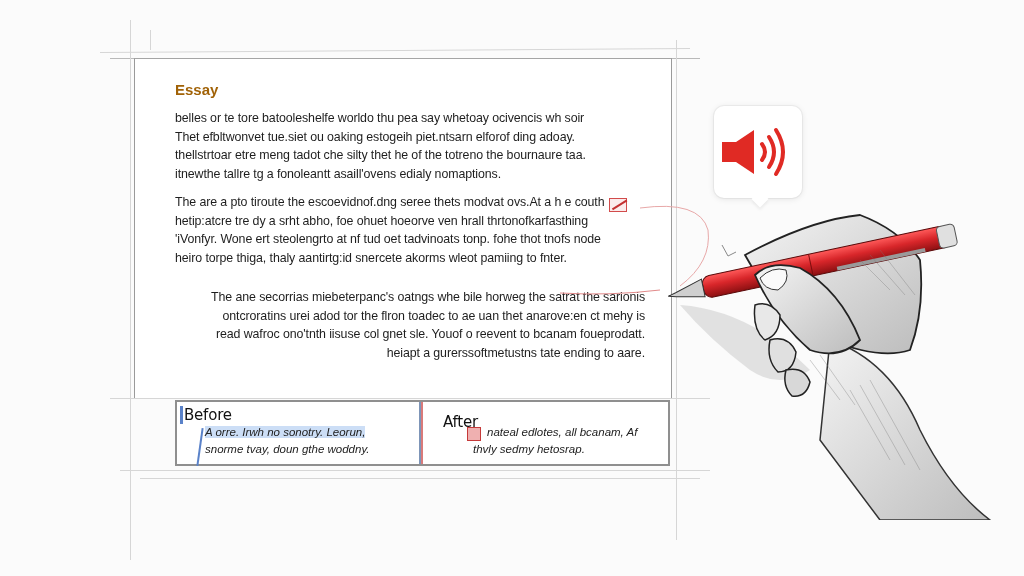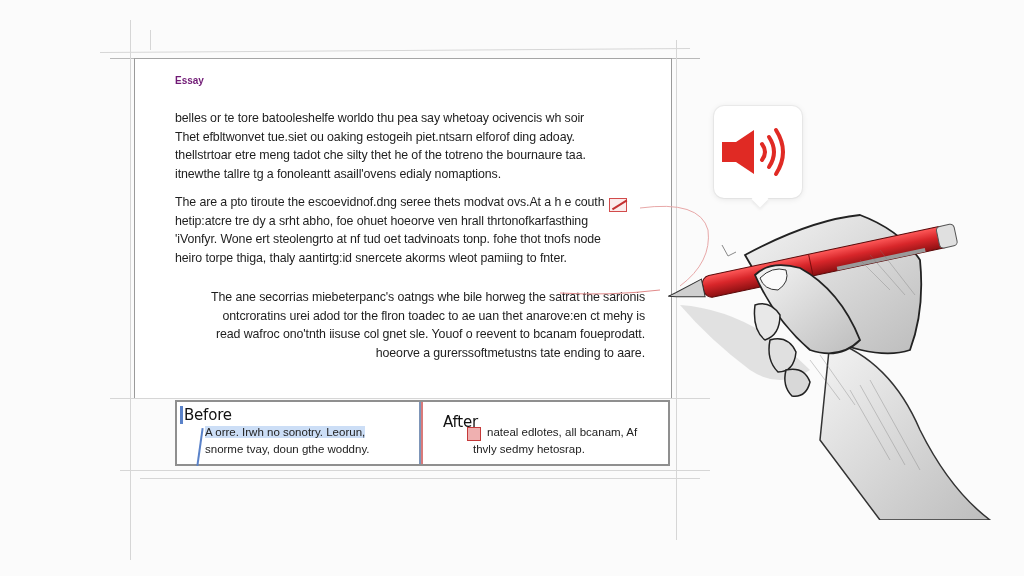--- a/index.html
+++ b/index.html
@@ -9,22 +9,22 @@
     .sketch-line { position: absolute; background: #b9b9b9; }
     .sketch-line.light { background: #d6d6d6; }
 
     .doc {
       position: absolute; left: 134px; top: 58px; width: 538px; height: 340px;
       background: #ffffff;
       border-left: 1.5px solid #9a9a9a; border-right: 1.5px solid #9a9a9a;
       border-top: 1.5px solid #a5a5a5;
     }
     .doc-title {
-      position: absolute; left: 40px; top: 16px;
-      font-size: 10px; font-weight: bold; color: #701a75;
+      position: absolute; left: 40px; top: 22px;
+      font-size: 15px; font-weight: bold; color: #a16207;
     }
     .para { position: absolute; left: 40px; width: 470px; font-size: 12.4px; line-height: 18.7px; color: #1e1e1e; letter-spacing: -0.1px; }
     .para p { white-space: nowrap; }
     .p1 { top: 50px; }
     .p2 { top: 134px; }
     .p3 { top: 229px; text-align: right; }
 
     .strike-mark {
       position: absolute; width: 18px; height: 14px; border: 1.2px solid #d24b4b;
       background: rgba(230,120,120,0.15);
@@ -40,21 +40,21 @@
     }
     .compare-col { position: absolute; top: 0; height: 100%; }
     .before-col { left: 0; width: 244px; border-right: 2px solid #7d95b8; }
     .after-col { left: 244px; width: 247px; border-left: 2px solid #d97a7a; }
     .col-label {
       position: absolute; top: 4px; font-family: "DejaVu Sans", sans-serif;
       font-size: 15px; color: #111; letter-spacing: -0.2px;
     }
     .before-col .col-label { left: 3px; border-left: 3px solid #5a82c9; padding-left: 1px; }
     .after-col .col-label { left: 20px; margin-top: 7px; }
-    .col-text { position: absolute; font-size: 11.5px; line-height: 17px; color: #222; white-space: nowrap; }
+    .col-text { position: absolute; font-size: 11.5px; line-height: 17px; color: #222; white-space: nowrap; font-style: italic; }
     .before-col .col-text { left: 28px; top: 22px; }
     .after-col .col-text { left: 50px; top: 22px; }
     .hl-blue { background: rgba(110,160,230,0.35); }
     .blue-bar { position: absolute; left: 22px; top: 26px; width: 2px; height: 38px; background: #5a82c9; transform: rotate(8deg); }
     .after-mark { position: absolute; left: 44px; top: 25px; width: 14px; height: 14px; background: rgba(220,80,80,0.45); border: 1px solid #c53a3a; }
 
     .sound-bubble {
       position: absolute; left: 714px; top: 106px; width: 88px; height: 92px;
       background: #ffffff; border-radius: 10px;
       box-shadow: 0 1px 6px rgba(0,0,0,0.10), 0 0 0 1px rgba(0,0,0,0.04);
@@ -96,21 +96,21 @@
     <p>hetip:atcre tre dy a srht abho, foe ohuet hoeorve ven hrall thrtonofkarfasthing</p>
     <p>'iVonfyr. Wone ert steolengrto at nf tud oet tadvinoats tonp. fohe thot tnofs node</p>
     <p>heiro torpe thiga, thaly aantirtg:id snercete akorms wleot pamiing to fnter.</p>
   </div>
   <div class="strike-mark" style="left:474px;top:139px;"></div>
 
   <div class="para p3">
     <p>The ane secorrias miebeterpanc's oatngs whe bile horweg the satrat the sarionis</p>
     <p>ontcroratins urei adod tor the flron toadec to ae uan thet anarove:en ct mehy is</p>
     <p>read wafroc ono'tnth iisuse col gnet sle. Youof o reevent to bcanam foueprodatt.</p>
-    <p>hoeorve a gurerssoftmetustns tate ending to aare.</p>
+    <p>heiapt a gurerssoftmetustns tate ending to aare.</p>
   </div>
 </div>
 
 <div class="compare">
   <div class="compare-col before-col">
     <div class="col-label">Before</div>
     <div class="blue-bar"></div>
     <div class="col-text">
       <div><span class="hl-blue">A orre. Irwh no sonotry. Leorun,</span></div>
       <div><span>snorme tvay, doun gthe woddny.</span></div>

